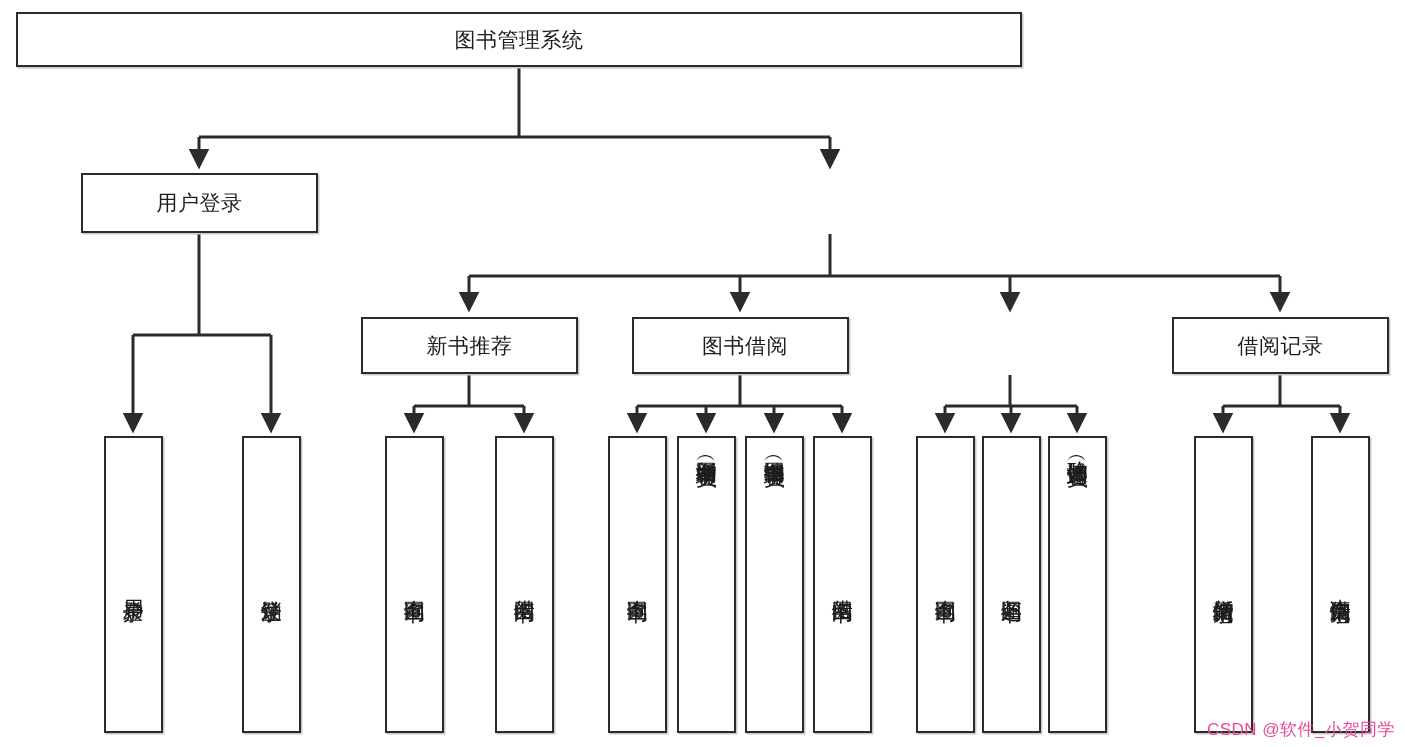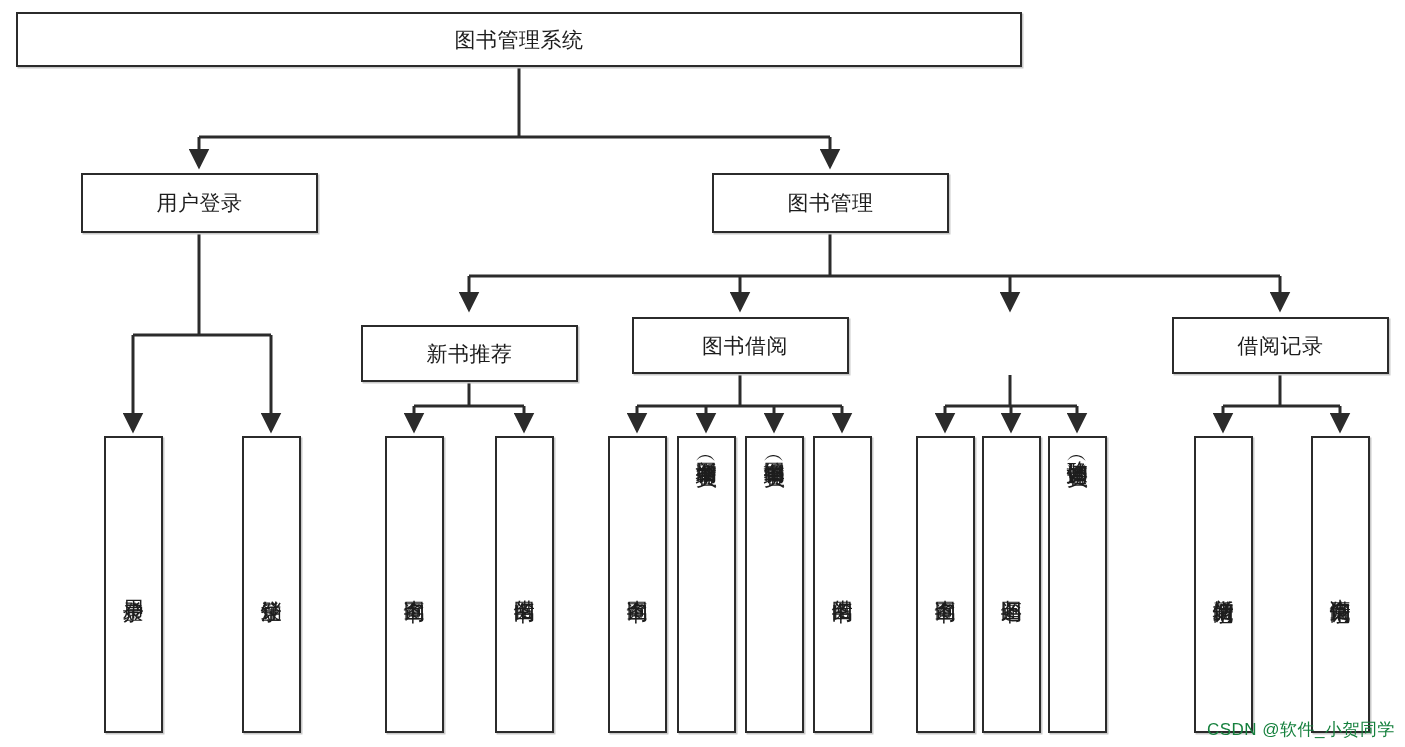--- a/index.html
+++ b/index.html
@@ -57,21 +57,21 @@
     white-space: nowrap;
   }
   .node.vertical.centered {
     align-items: center;
     padding-top: 0;
   }
   #watermark {
     position: absolute;
     right: 10px;
     bottom: 6px;
-    color: #15803d;
+    color: #ec4899;
     font-size: 17px;
     letter-spacing: 0.5px;
     white-space: nowrap;
     user-select: none;
   }
 </style>
 </head>
 <body>
 
 <div id="canvas">
@@ -126,25 +126,22 @@
     </g>
   </svg>
 
   <div class="node" style="left:16px; top:12px; width:1006px; height:55px;">
     <span class="label">图书管理系统</span>
   </div>
 
   <div class="node" style="left:81px; top:173px; width:237px; height:60px;">
     <span class="label">用户登录</span>
   </div>
-  <div class="node" style="left:712px; top:173px; width:237px; height:60px;">
-    <span class="label">图书管理</span>
-  </div>
 
-  <div class="node" style="left:361px; top:325px; width:217px; height:57px;">
+  <div class="node" style="left:361px; top:317px; width:217px; height:57px;">
     <span class="label">新书推荐</span>
   </div>
   <div class="node" style="left:632px; top:317px; width:217px; height:57px;padding-left:9px;">
     <span class="label">图书借阅</span>
   </div>
   <div class="node" style="left:1172px; top:317px; width:217px; height:57px;">
     <span class="label">借阅记录</span>
   </div>
 
   <div class="node vertical centered" style="left:104px; top:436px; width:59px; height:297px;">

